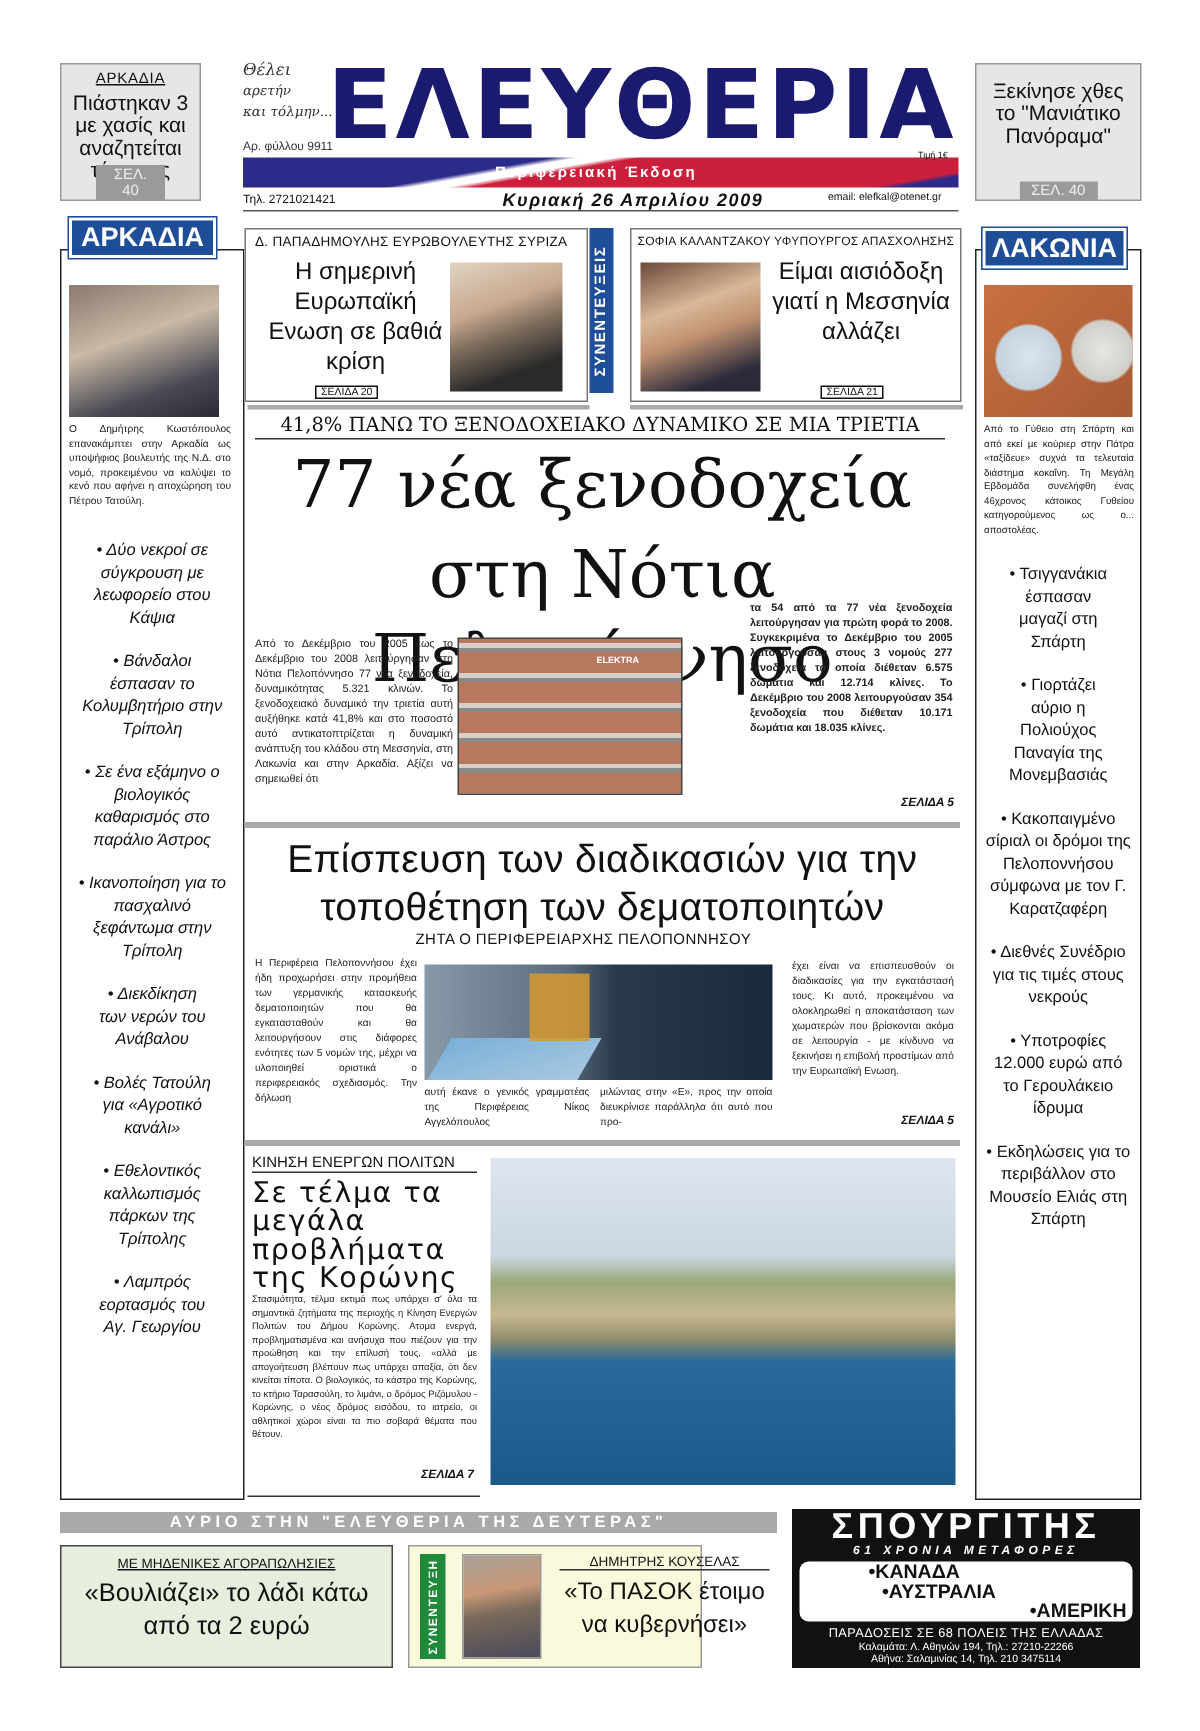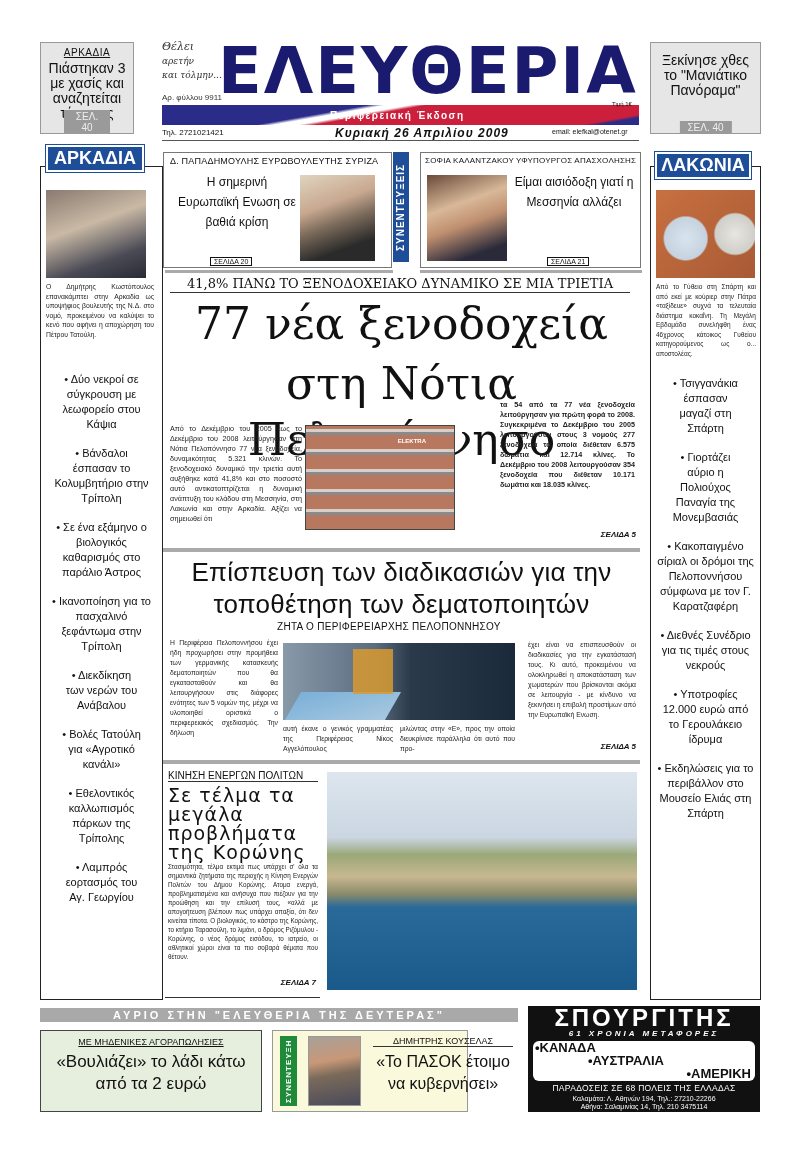--- a/index.html
+++ b/index.html
@@ -13,21 +13,21 @@
 .band{height:20px;background:linear-gradient(170deg,#2b2b8a 0%,#2b2b8a 35%,#fff 38%,#fff 42%,#cc1f3c 45%,#cc1f3c 90%,#2b2b8a 93%)}
 .band-label{color:#fff;font-weight:bold;font-size:10px;letter-spacing:1.5px}
 .small{font-size:8px}
 .region-hdr{background:#1f4e99;color:#fff;font-weight:bold;font-size:18px;text-align:center;border:2px solid #fff;outline:1px solid #1f4e99}
 .sidebox{border:1.5px solid #222;background:#fff}
 .sidebullets{text-align:center;font-size:11px;line-height:15px;font-family:"Liberation Sans Narrow","Liberation Sans",sans-serif}
 .sidebullets .b{margin-bottom:14px}
 .photo{background:linear-gradient(135deg,#6b6b73,#b9a99a 50%,#3b3b46)}
 .interview{border:1px solid #777;background:#fff}
 .int-kick{font-size:9px;letter-spacing:.2px}
-.int-head{font-size:12px;line-height:20px;text-align:center}
+.int-head{font-size:16px;line-height:20px;text-align:center}
 .pgbox{border:1px solid #111;font-size:7px;padding:0 3px;display:inline-block;background:#fff}
 .vlabel{background:#1f4e99;color:#fff;font-weight:bold;font-size:10px;writing-mode:vertical-rl;transform:rotate(180deg);text-align:center;letter-spacing:1px}
 .body-text{font-size:7.2px;line-height:10px;text-align:justify;color:#222}
 .pgref{font-size:8px;font-weight:bold;font-style:italic;text-align:right}
 .gray-rule{height:4px;background:#aaa}
 .headline-serif{font-family:"DejaVu Serif",serif;font-weight:normal;text-align:center}
 </style>
 </head>
 <body>
 
@@ -56,21 +56,21 @@
 
 <div class="abs teaser" style="left:650px;top:42px;width:111px;height:92px;">
   <div class="txt" style="margin-top:10px;padding:0 10px;">Ξεκίνησε χθες το "Μανιάτικο Πανόραμα"</div>
   <span class="pg">ΣΕΛ. 40</span>
 </div>
 
 <div class="abs sidebox" style="left:40px;top:166px;width:123px;height:834px;"></div>
 <div class="abs region-hdr" style="left:46px;top:145px;width:98px;height:27px;line-height:23px;">ΑΡΚΑΔΙΑ</div>
 <div class="abs photo" style="left:46px;top:190px;width:100px;height:88px;background:linear-gradient(160deg,#8a7a70 0%,#c9b9a5 40%,#4a4a55 75%,#2a2a35 100%);"></div>
 <div class="abs body-text" style="left:46px;top:282px;width:108px;font-size:6.8px;line-height:9.5px;">Ο Δημήτρης Κωστόπουλος επανακάμπτει στην Αρκαδία ως υποψήφιος βουλευτής της Ν.Δ. στο νομό, προκειμένου να καλύψει το κενό που αφήνει η αποχώρηση του Πέτρου Τατούλη.</div>
-<div class="abs sidebullets" style="left:44px;top:372px;width:115px;">
+<div class="abs sidebullets" style="left:44px;top:360px;width:115px;font-style:italic;">
   <div class="b" style="padding:0 14px">• Δύο νεκροί σε σύγκρουση με λεωφορείο στου Κάψια</div>
   <div class="b" style="padding:0 10px">• Βάνδαλοι έσπασαν το Κολυμβητήριο στην Τρίπολη</div>
   <div class="b" style="padding:0 10px">• Σε ένα εξάμηνο ο βιολογικός καθαρισμός στο παράλιο Άστρος</div>
   <div class="b" style="padding:0 6px">• Ικανοποίηση για το πασχαλινό ξεφάντωμα στην Τρίπολη</div>
   <div class="b" style="padding:0 18px">• Διεκδίκηση των νερών του Ανάβαλου</div>
   <div class="b" style="padding:0 18px">• Βολές Τατούλη για «Αγροτικό κανάλι»</div>
   <div class="b" style="padding:0 16px">• Εθελοντικός καλλωπισμός πάρκων της Τρίπολης</div>
   <div class="b" style="padding:0 16px">• Λαμπρός εορτασμός του Αγ. Γεωργίου</div>
 </div>
 
@@ -148,20 +148,20 @@
   <div class="vlabel" style="position:absolute;left:7px;top:5px;width:17px;height:70px;background:#1e8a3a;font-size:8px;line-height:17px;">ΣΥΝΕΝΤΕΥΞΗ</div>
   <div style="position:absolute;left:35px;top:5px;width:53px;height:70px;background:linear-gradient(170deg,#a8a098 0%,#c89878 35%,#7a6a5a 55%,#4a4a5a 100%);border:1px solid #999;"></div>
   <div style="position:absolute;left:100px;top:5px;width:140px;text-align:center;font-size:9px;border-bottom:1px solid #333;">ΔΗΜΗΤΡΗΣ ΚΟΥΣΕΛΑΣ</div>
   <div style="position:absolute;left:100px;top:20px;width:140px;text-align:center;font-size:16px;line-height:22px;">«Το ΠΑΣΟΚ έτοιμο να κυβερνήσει»</div>
 </div>
 
 <div class="abs" style="left:528px;top:1006px;width:232px;height:106px;background:#111;color:#fff;">
   <div style="position:absolute;left:0;top:-2px;width:232px;text-align:center;font-weight:bold;font-size:24px;letter-spacing:3px;">ΣΠΟΥΡΓΙΤΗΣ</div>
   <div style="position:absolute;left:0;top:23px;width:232px;text-align:center;font-weight:bold;font-style:italic;font-size:8px;letter-spacing:3px;">61 ΧΡΟΝΙΑ ΜΕΤΑΦΟΡΕΣ</div>
   <div style="position:absolute;left:5px;top:35px;width:222px;height:40px;background:#fff;color:#111;border-radius:6px;font-weight:bold;font-size:13px;line-height:13px;">
-    <div style="padding-left:2px;">•ΚΑΝΑΔΑ</div>
+    <div style="padding-left:2px;margin-left:44px;">•ΚΑΝΑΔΑ</div>
     <div style="padding-left:55px;">•ΑΥΣΤΡΑΛΙΑ</div>
     <div style="text-align:right;padding-right:4px;">•ΑΜΕΡΙΚΗ</div>
   </div>
   <div style="position:absolute;left:0;top:77px;width:232px;text-align:center;font-size:8.5px;letter-spacing:.3px;">ΠΑΡΑΔΟΣΕΙΣ ΣΕ 68 ΠΟΛΕΙΣ ΤΗΣ ΕΛΛΑΔΑΣ</div>
   <div style="position:absolute;left:0;top:89px;width:232px;text-align:center;font-size:7px;">Καλαμάτα: Λ. Αθηνών 194, Τηλ.: 27210-22266</div>
   <div style="position:absolute;left:0;top:97px;width:232px;text-align:center;font-size:7px;">Αθήνα: Σαλαμινίας 14, Τηλ. 210 3475114</div>
 </div>
 
 </body></html>

